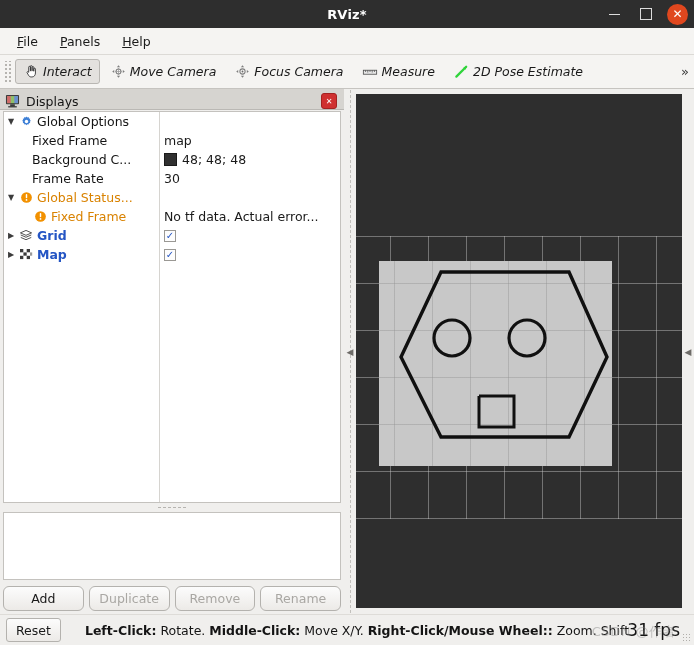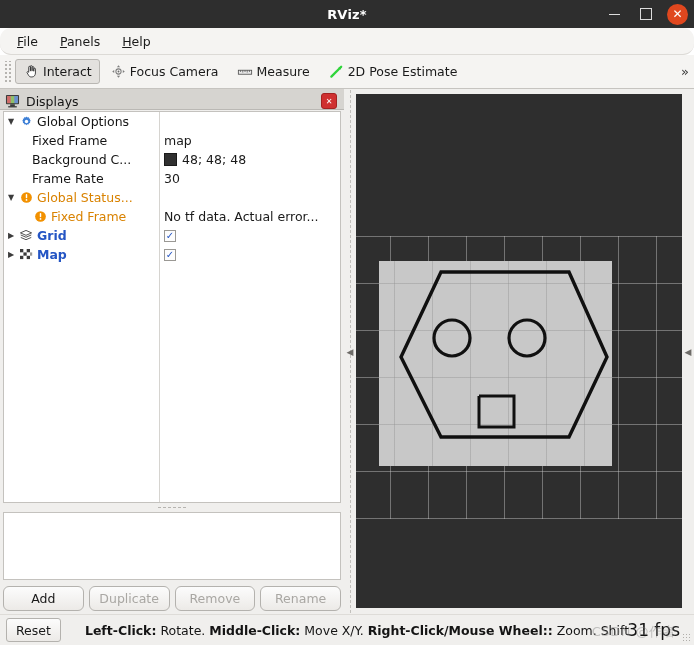--- a/index.html
+++ b/index.html
@@ -75,21 +75,20 @@
 
   
   .menubar {
     height: 26px;
     background: #f5f4f2;
     display: flex;
     align-items: center;
     padding-left: 8px;
     border-bottom: 1px solid #dcdad6;
     gap: 4px;
-    border-radius: 11px;
   }
   .menu-item {
     padding: 3px 9px;
     font-size: 12.5px;
     color: #1a1a1a;
   }
   .menu-item u { text-decoration: underline; }
 
   
   .toolbar {
@@ -113,20 +112,21 @@
     display: flex;
     align-items: center;
     gap: 3px;
     padding: 3px 7px;
     margin: 0 1px;
     font-size: 12.5px;
     color: #1a1a1a;
     border: 1px solid transparent;
     border-radius: 3px;
     white-space: nowrap;
+    font-style: italic;
   }
   .tb-button.active {
     background: #e3e1de;
     border: 1px solid #b9b7b3;
   }
   .tb-icon {
     width: 17px;
     height: 17px;
     display: flex;
     align-items: center;
@@ -460,20 +460,30 @@
 
   <div class="tb-button active">
     <span class="tb-icon">
       <svg width="15" height="15" viewBox="0 0 16 16">
         <path d="M5 9V3.4a.9.9 0 0 1 1.8 0V7.5M6.8 7.2V2.6a.9.9 0 0 1 1.8 0v4.6M8.6 7.4V3.6a.9.9 0 0 1 1.8 0v4M10.4 7.8V5.4a.9.9 0 0 1 1.8 0v4.2c0 2.4-1.5 4.2-3.6 4.2H7.6c-1.6 0-2.3-.9-3-2.2L3.3 9.3c-.4-.7.4-1.5 1.1-1.1L5 8.7" fill="#ffffff" stroke="#2a2a2a" stroke-width="0.9" stroke-linejoin="round"></path>
       </svg>
     </span>
     <span>Interact</span>
   </div>
 
+  <div class="tb-button">
+    <span class="tb-icon">
+      <svg width="15" height="15" viewBox="0 0 16 16">
+        <path d="M8 1.3 6.3 3.4h3.4zM8 14.7l-1.7-2.1h3.4zM1.3 8l2.1-1.7v3.4zM14.7 8l-2.1 1.7V6.3z" fill="#7d7d7d"></path>
+        <circle cx="8" cy="8" r="2.6" fill="none" stroke="#7d7d7d" stroke-width="1.1"></circle>
+        <path d="M8 4.2v7.6M4.2 8h7.6" stroke="#9a9a9a" stroke-width="0.8"></path>
+      </svg>
+    </span>
+    <span>Move Camera</span>
+  </div>
 
 
   <div class="tb-button">
     <span class="tb-icon">
       <svg width="15" height="15" viewBox="0 0 16 16">
         <path d="M8 1.3 6.3 3.4h3.4zM8 14.7l-1.7-2.1h3.4zM1.3 8l2.1-1.7v3.4zM14.7 8l-2.1 1.7V6.3z" fill="#7d7d7d"></path>
         <circle cx="8" cy="8" r="2.8" fill="none" stroke="#7d7d7d" stroke-width="1.1"></circle>
         <circle cx="8" cy="8" r="1" fill="#6a6a6a"></circle>
       </svg>
     </span>

